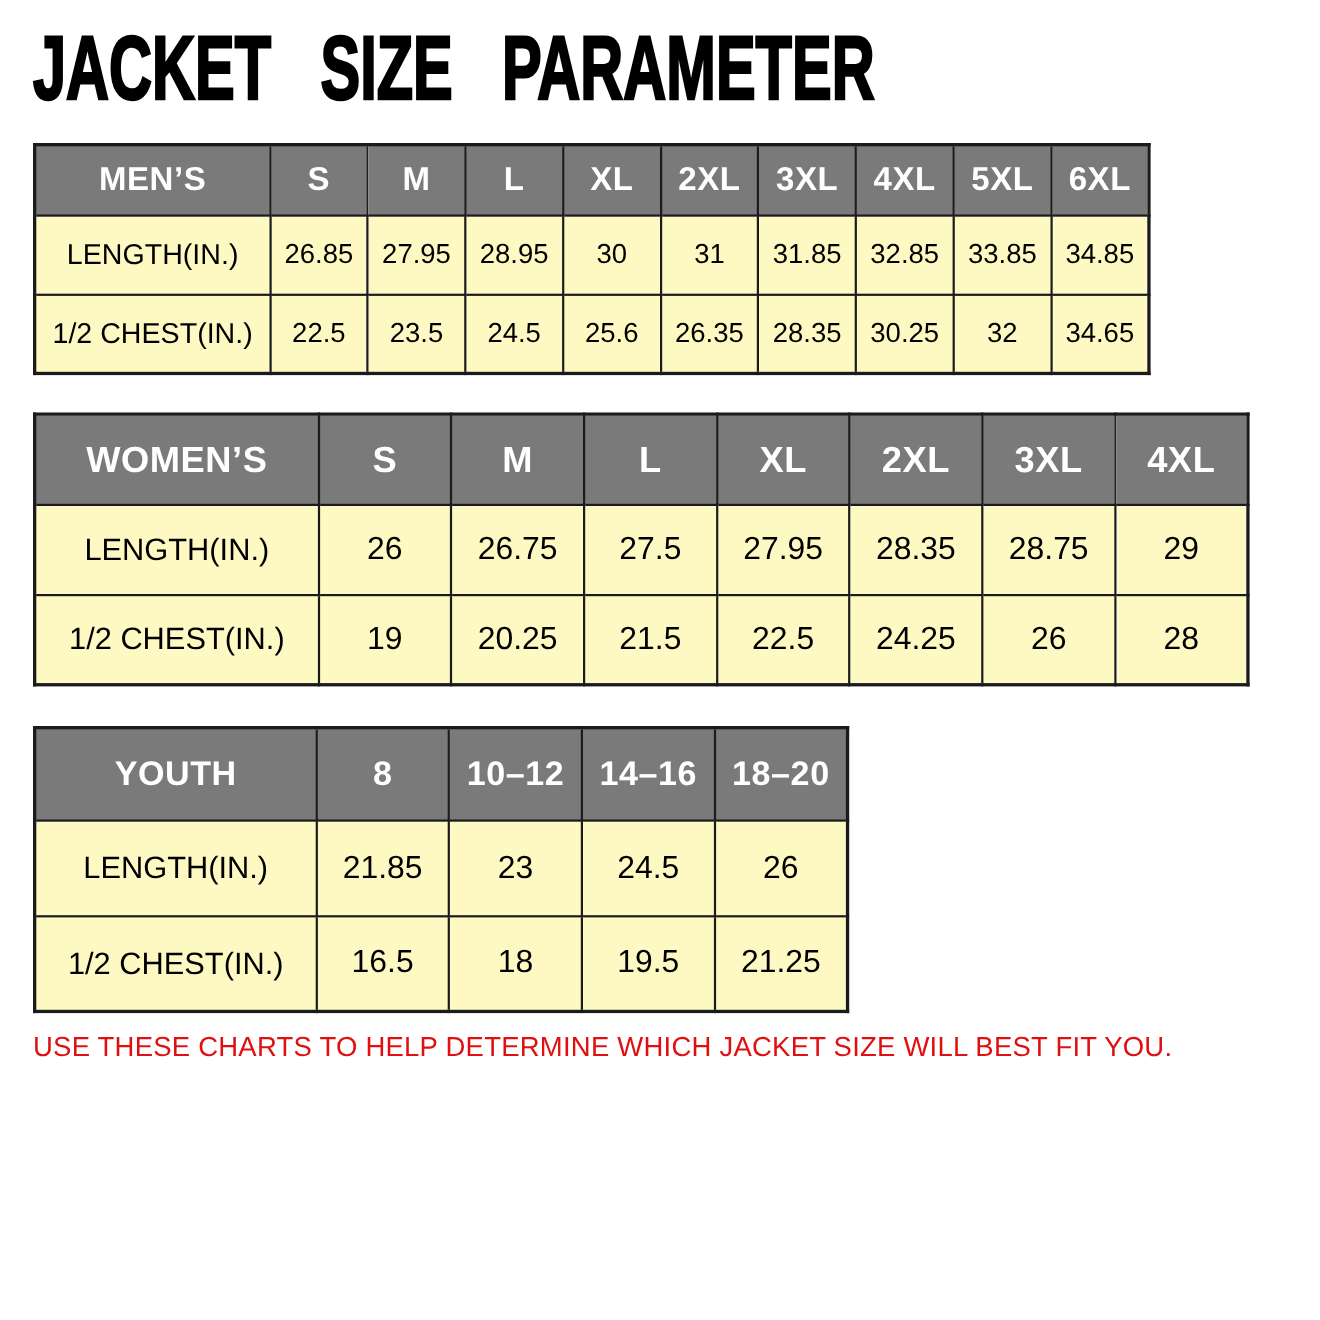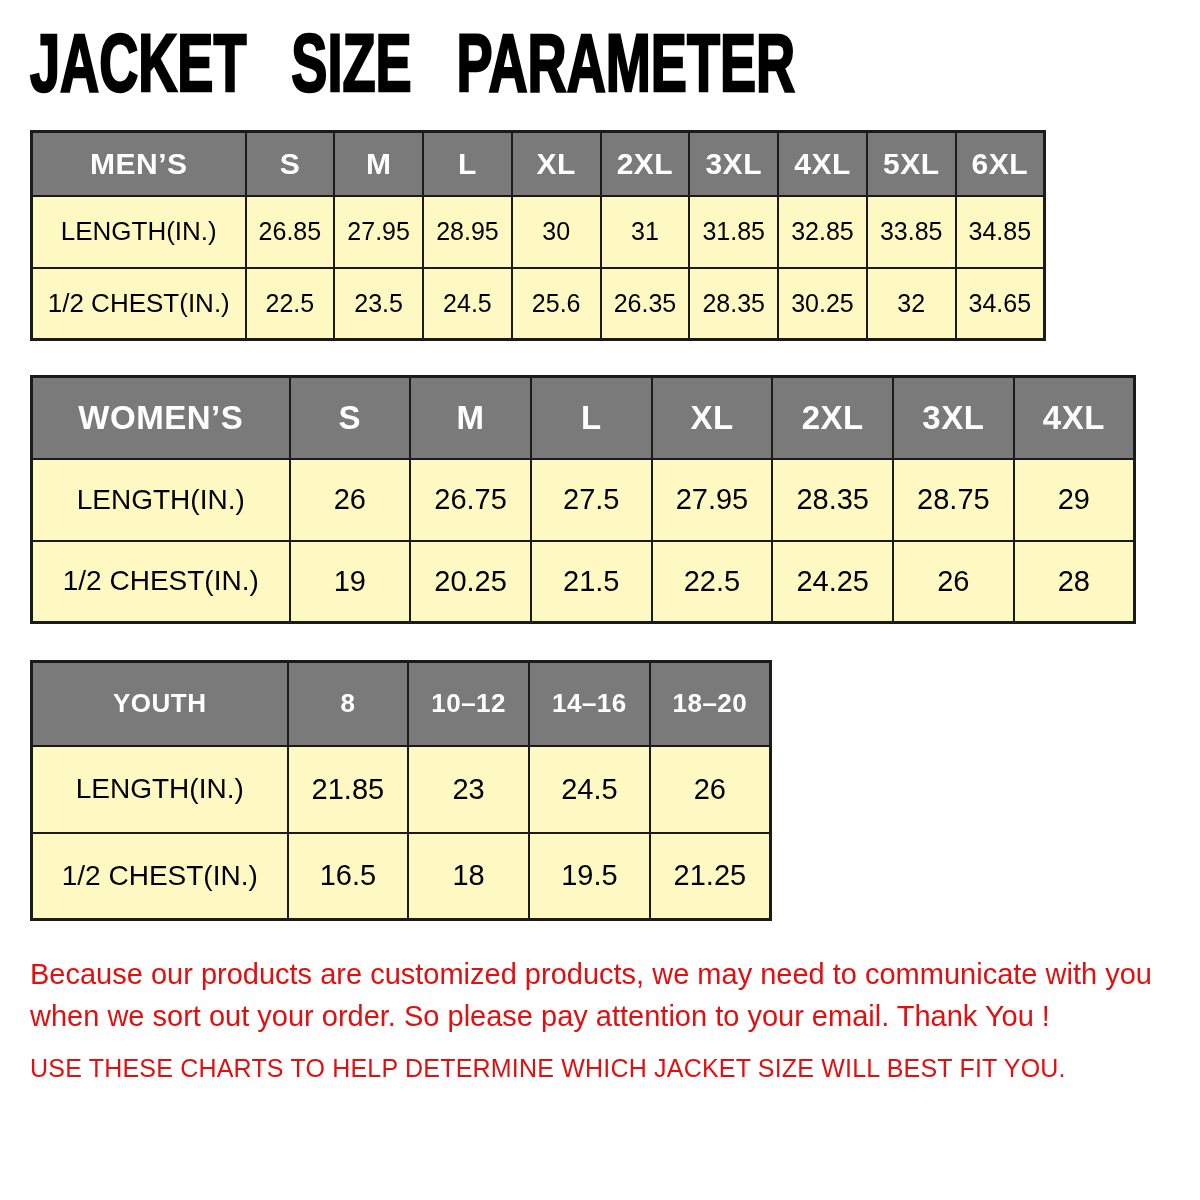--- a/index.html
+++ b/index.html
@@ -74,21 +74,21 @@
   .t-womens tbody tr { height: 82px; }
   .t-womens th { font-size: 33px; }
   .t-womens td { font-size: 29px; }
   .t-womens td.row-label { font-size: 28px; }
   .t-womens col.first-col { width: 258px; }
 
   
   .t-youth { width: 742px; margin-top: 36px; }
   .t-youth thead tr { height: 84px; }
   .t-youth tbody tr { height: 87px; }
-  .t-youth th { font-size: 26px; }
+  .t-youth th { font-size: 31px; }
   .t-youth td { font-size: 29px; }
   .t-youth td.row-label { font-size: 28px; }
   .t-youth col.first-col { width: 256px; }
 
   
   .customized-note {
     margin-top: 32px;
     color: #e11010;
     font-size: 29px;
     line-height: 1.45;
@@ -244,20 +244,16 @@
         <tr>
           <td class="row-label">1/2 CHEST(IN.)</td>
           <td>16.5</td>
           <td>18</td>
           <td>19.5</td>
           <td>21.25</td>
         </tr>
       </tbody>
     </table>
 
-  <div class="customized-note">
-    <div>Because our products are customized products, we may need to communicate with you</div>
-    <div>when we sort out your order. So please pay attention to your email. Thank You !</div>
-  </div>
 
   <div class="usage-note">USE THESE CHARTS TO HELP DETERMINE WHICH JACKET SIZE WILL BEST FIT YOU.</div>
 
 </div>
 
 </body></html>

